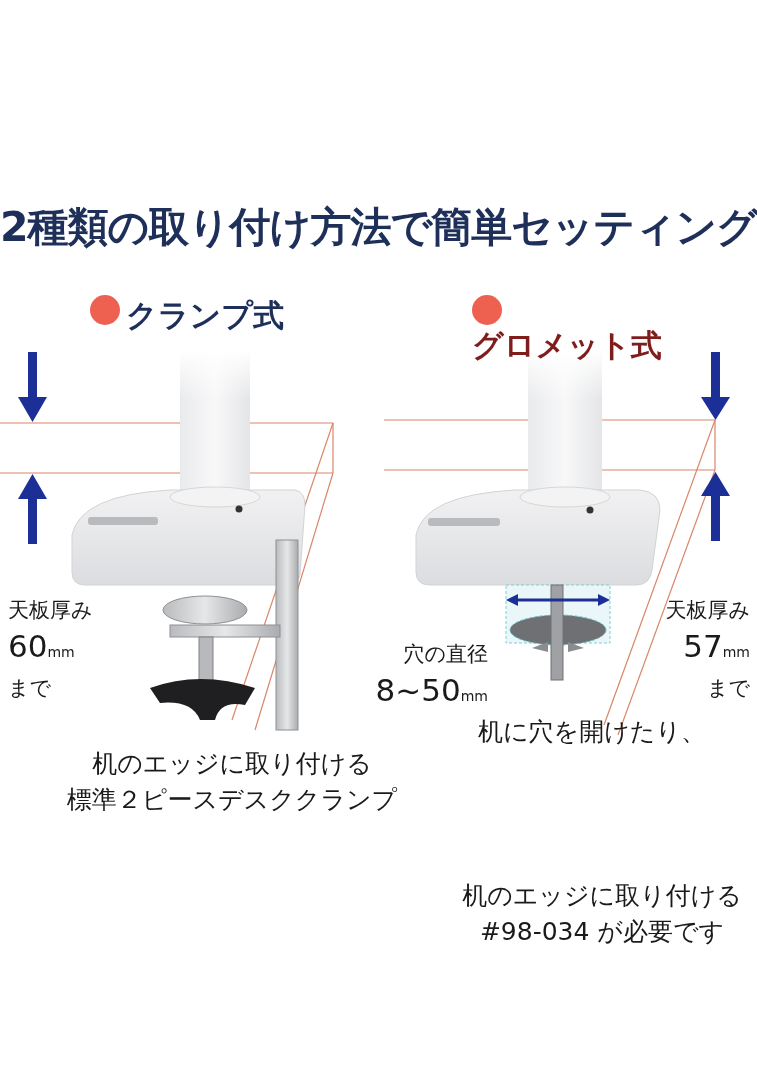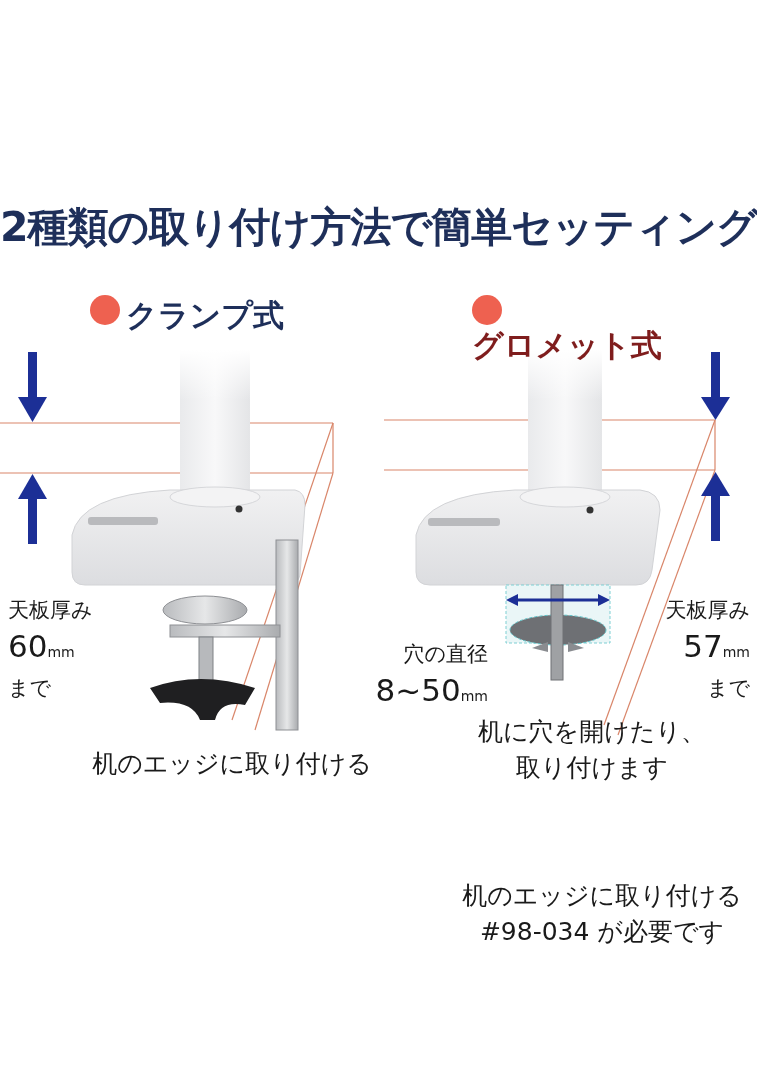--- a/index.html
+++ b/index.html
@@ -135,23 +135,23 @@
 </div>
 
 <div class="abs spec" style="left:620px; top:592px; width:130px; text-align:right;">
   <div>天板厚み</div>
   <div><span class="big">57</span><span class="unit">mm</span></div>
   <div>まで</div>
 </div>
 
 <div class="abs desc" style="left:0; top:746px; width:380px;">
   <div>机のエッジに取り付ける</div>
+  <div>標準２ピースデスククランプ</div>
 </div>
 
 <div class="abs desc" style="left:390px; top:714px; width:320px;">
   <div>机に穴を開けたり、</div>
-  <div>取り付けます</div>
 </div>
 
 <div class="abs desc" style="left:380px; top:878px; width:360px;">
   <div>机のエッジに取り付ける</div>
   <div>#98-034 が必要です</div>
 </div>
 
 </body></html>

